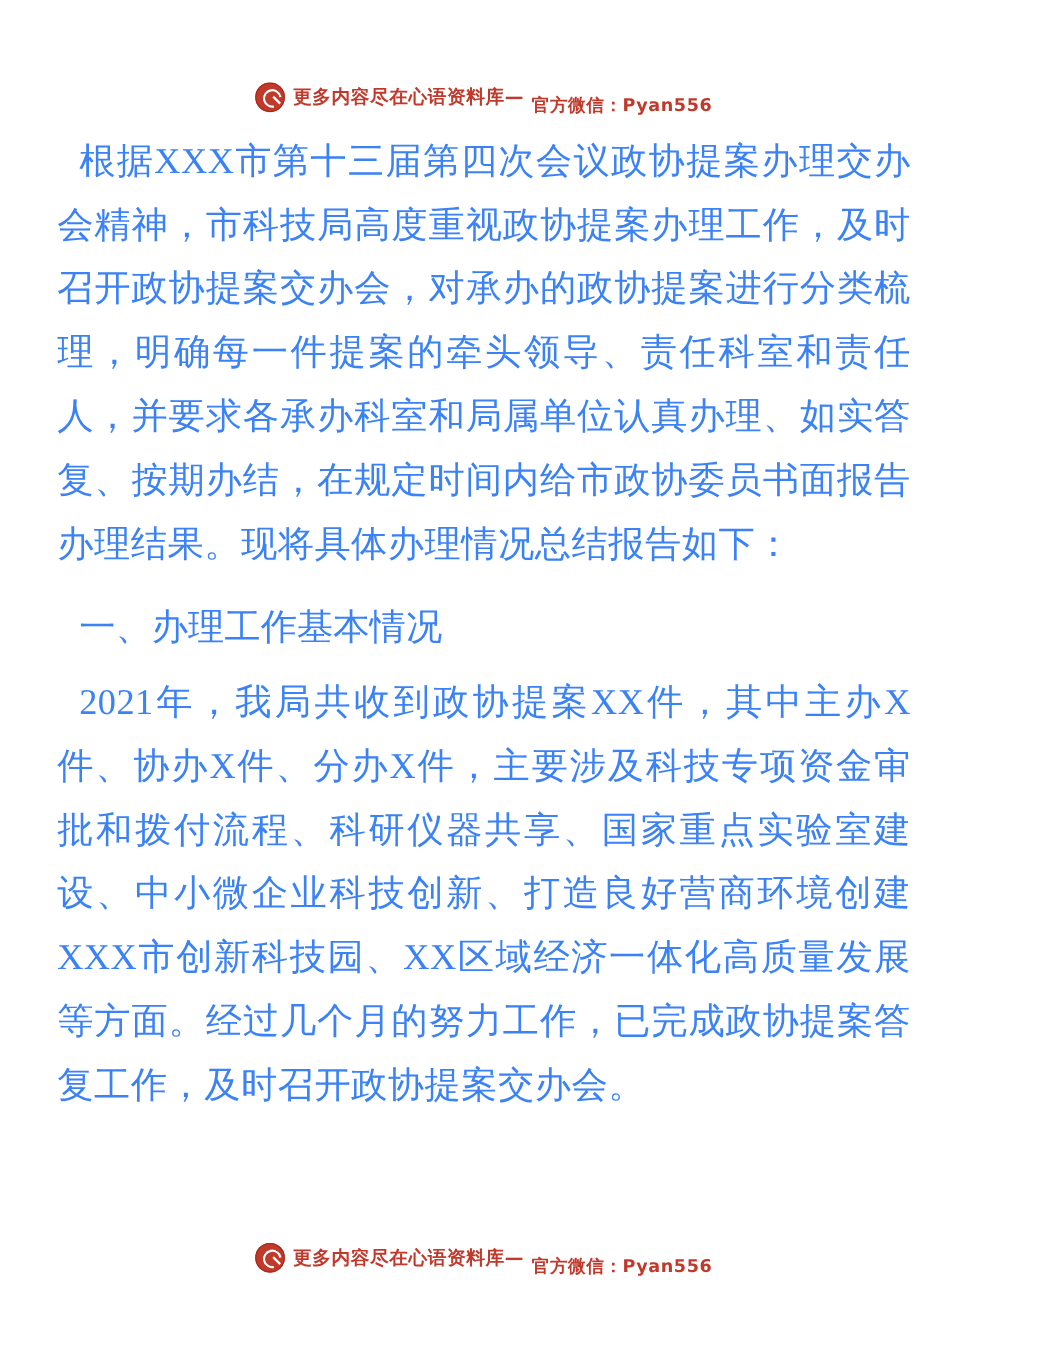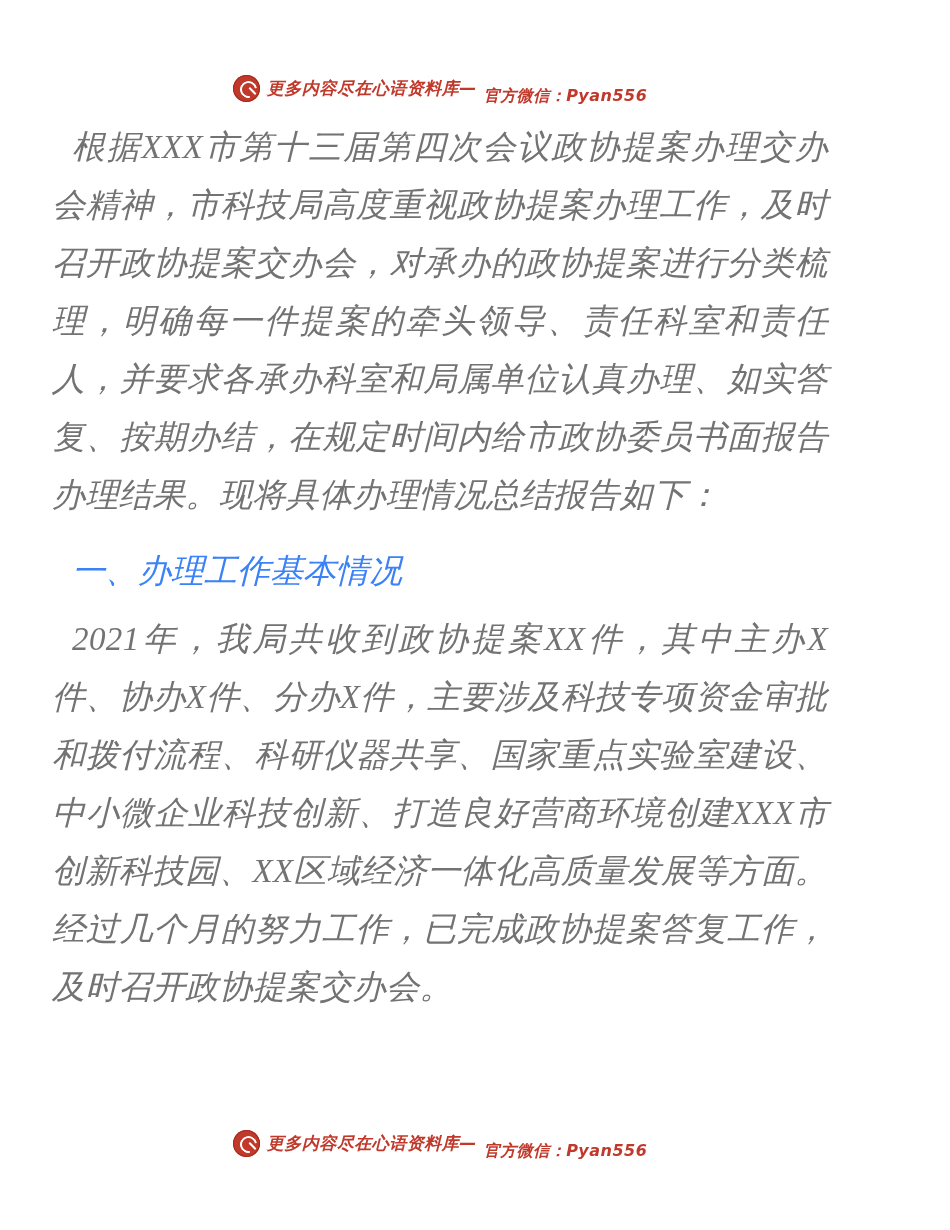--- a/index.html
+++ b/index.html
@@ -12,21 +12,20 @@
     background: #ffffff;
     font-family: "Liberation Serif", "DejaVu Serif", serif;
     overflow: hidden;
   }
   .page {
     position: relative;
     width: 880px;
     height: 1230px;
     box-sizing: border-box;
     padding: 0 52px;
-    font-style: italic;
   }
 
   
   .watermark {
     display: flex;
     align-items: center;
     justify-content: center;
     gap: 7px;
     width: 100%;
     box-sizing: border-box;
@@ -94,21 +93,21 @@
   .doc-body {
     position: absolute;
     top: 118px;
     left: 52px;
     right: 52px;
   }
   p.para {
     margin: 0 0 6px 0;
     font-size: 33px;
     line-height: 58px;
-    color: #737373;
+    color: #3b82f6;
     text-align: justify;
     text-justify: inter-ideograph;
     letter-spacing: 0.4px;
     font-family: "Liberation Serif", "DejaVu Serif", serif;
   }
   p.para.indent {
     text-indent: 20px;
   }
   .heading {
     margin: 18px 0 10px 0;

